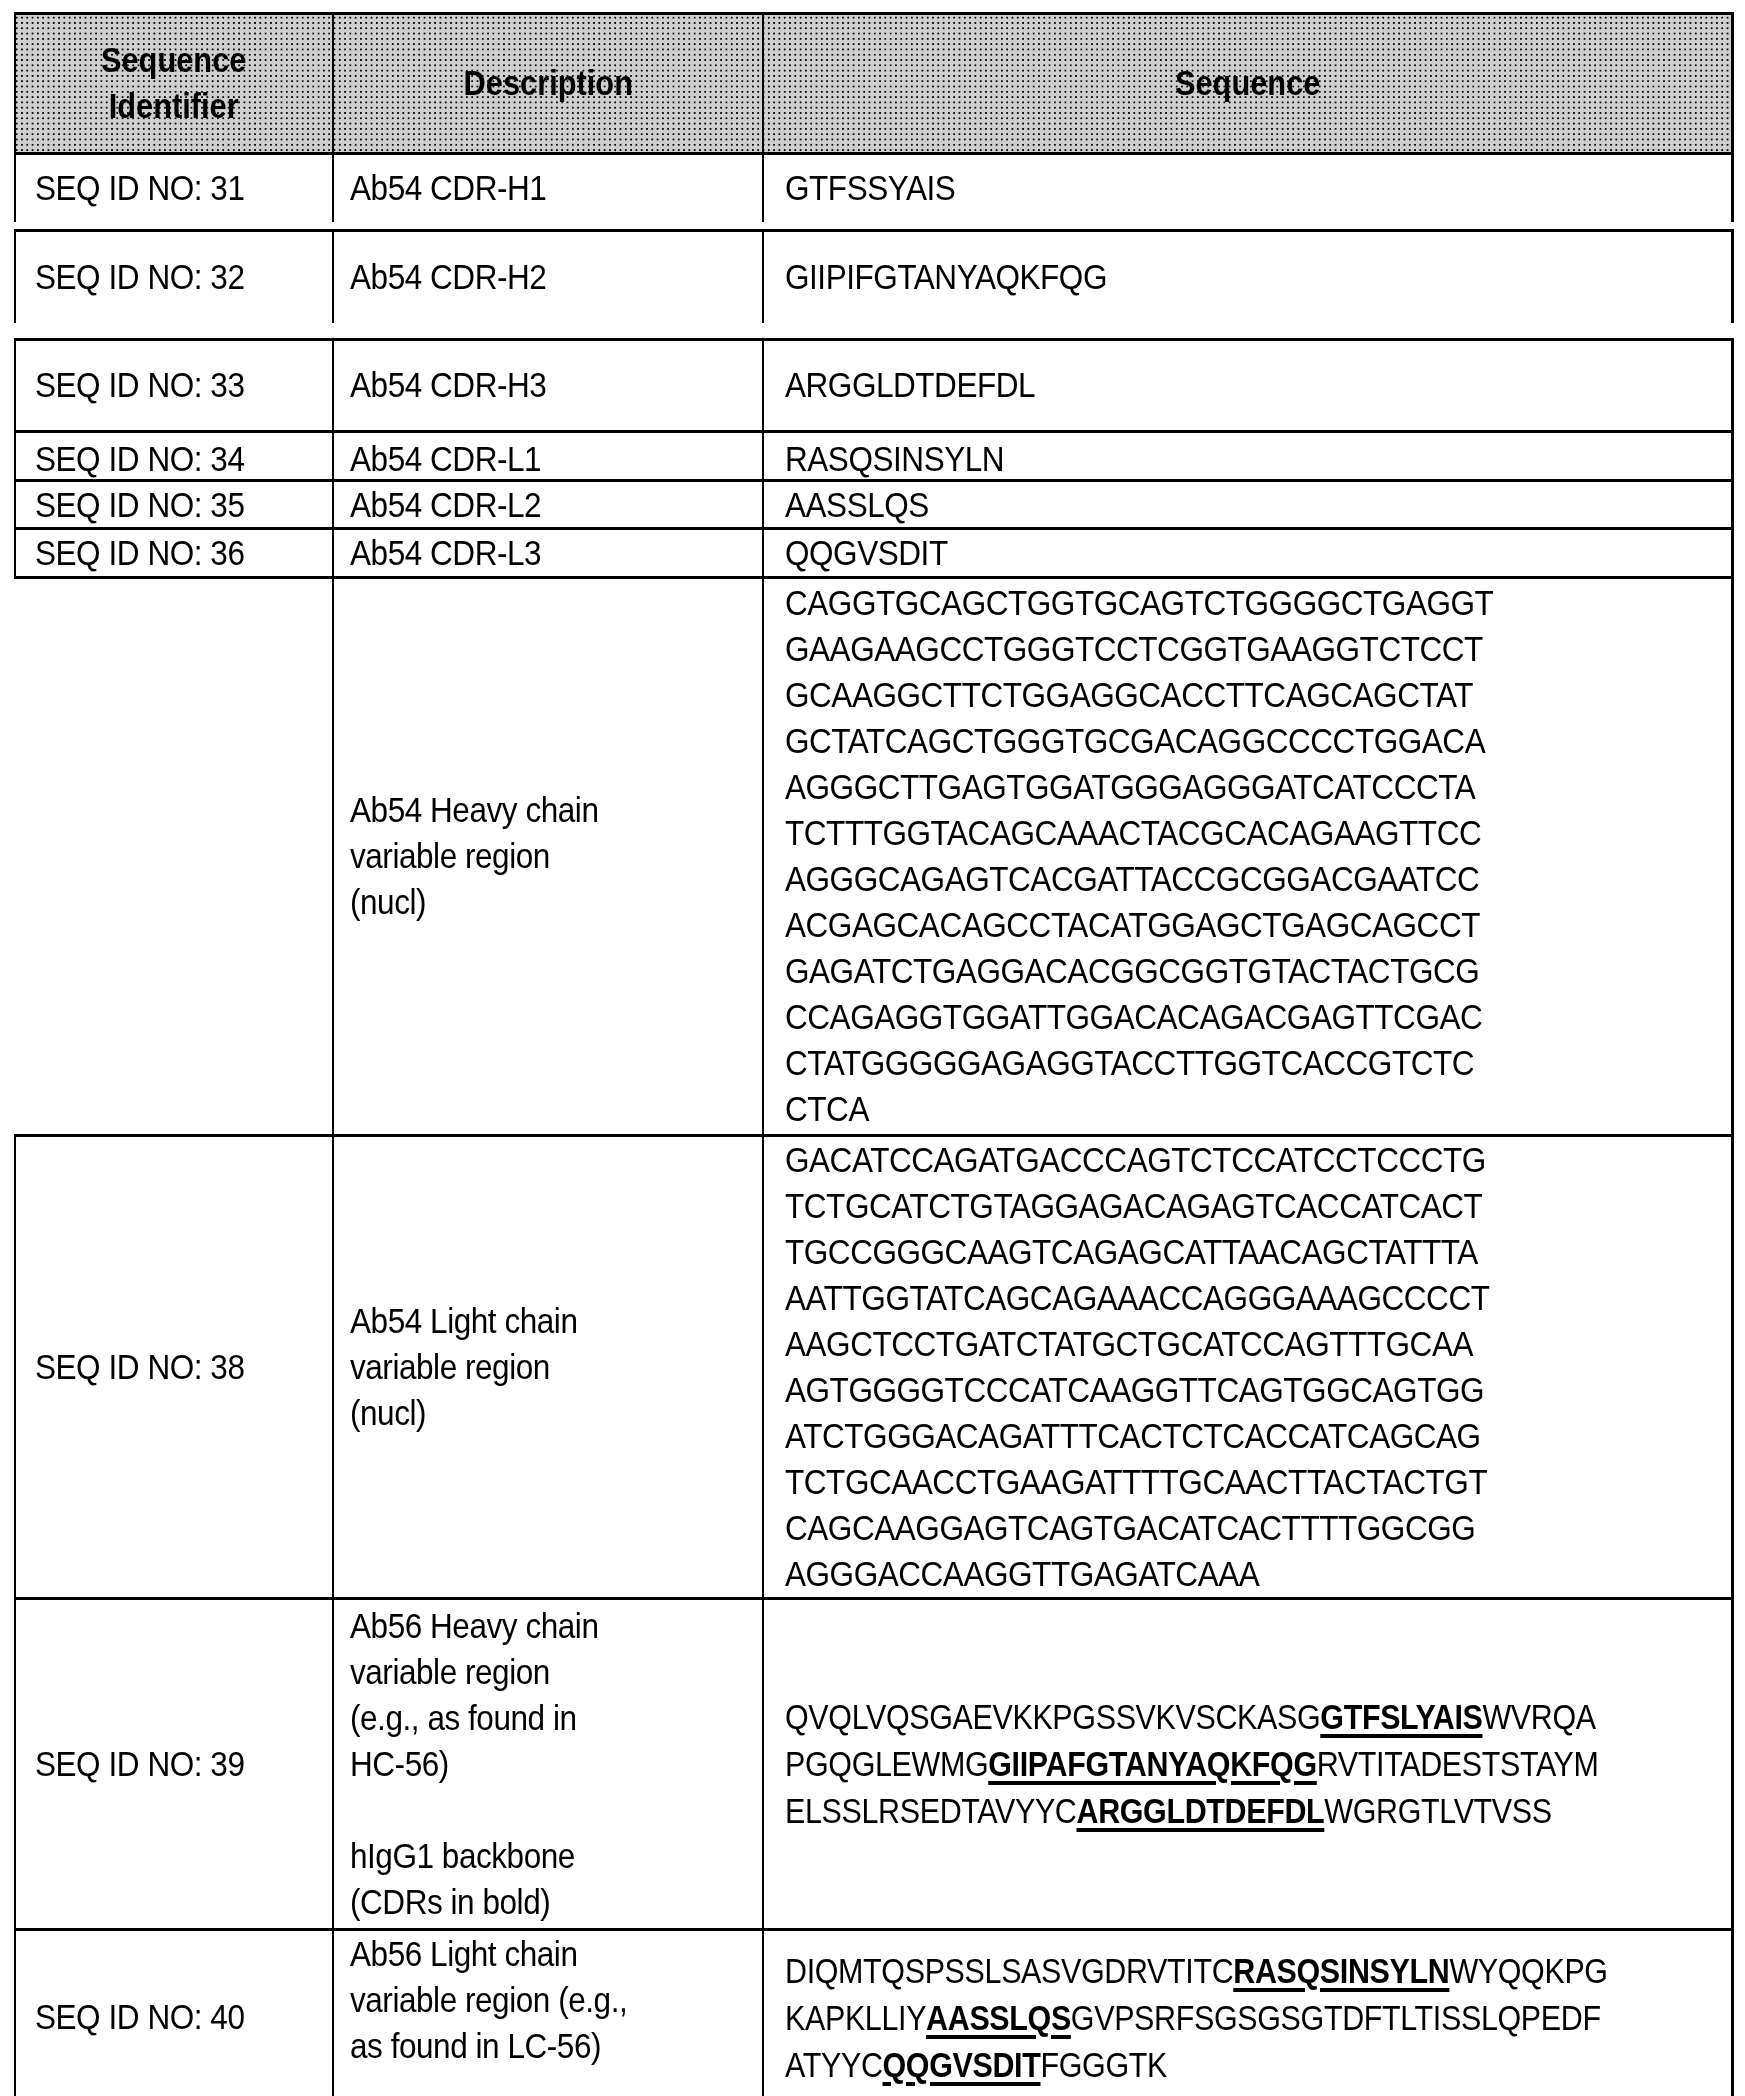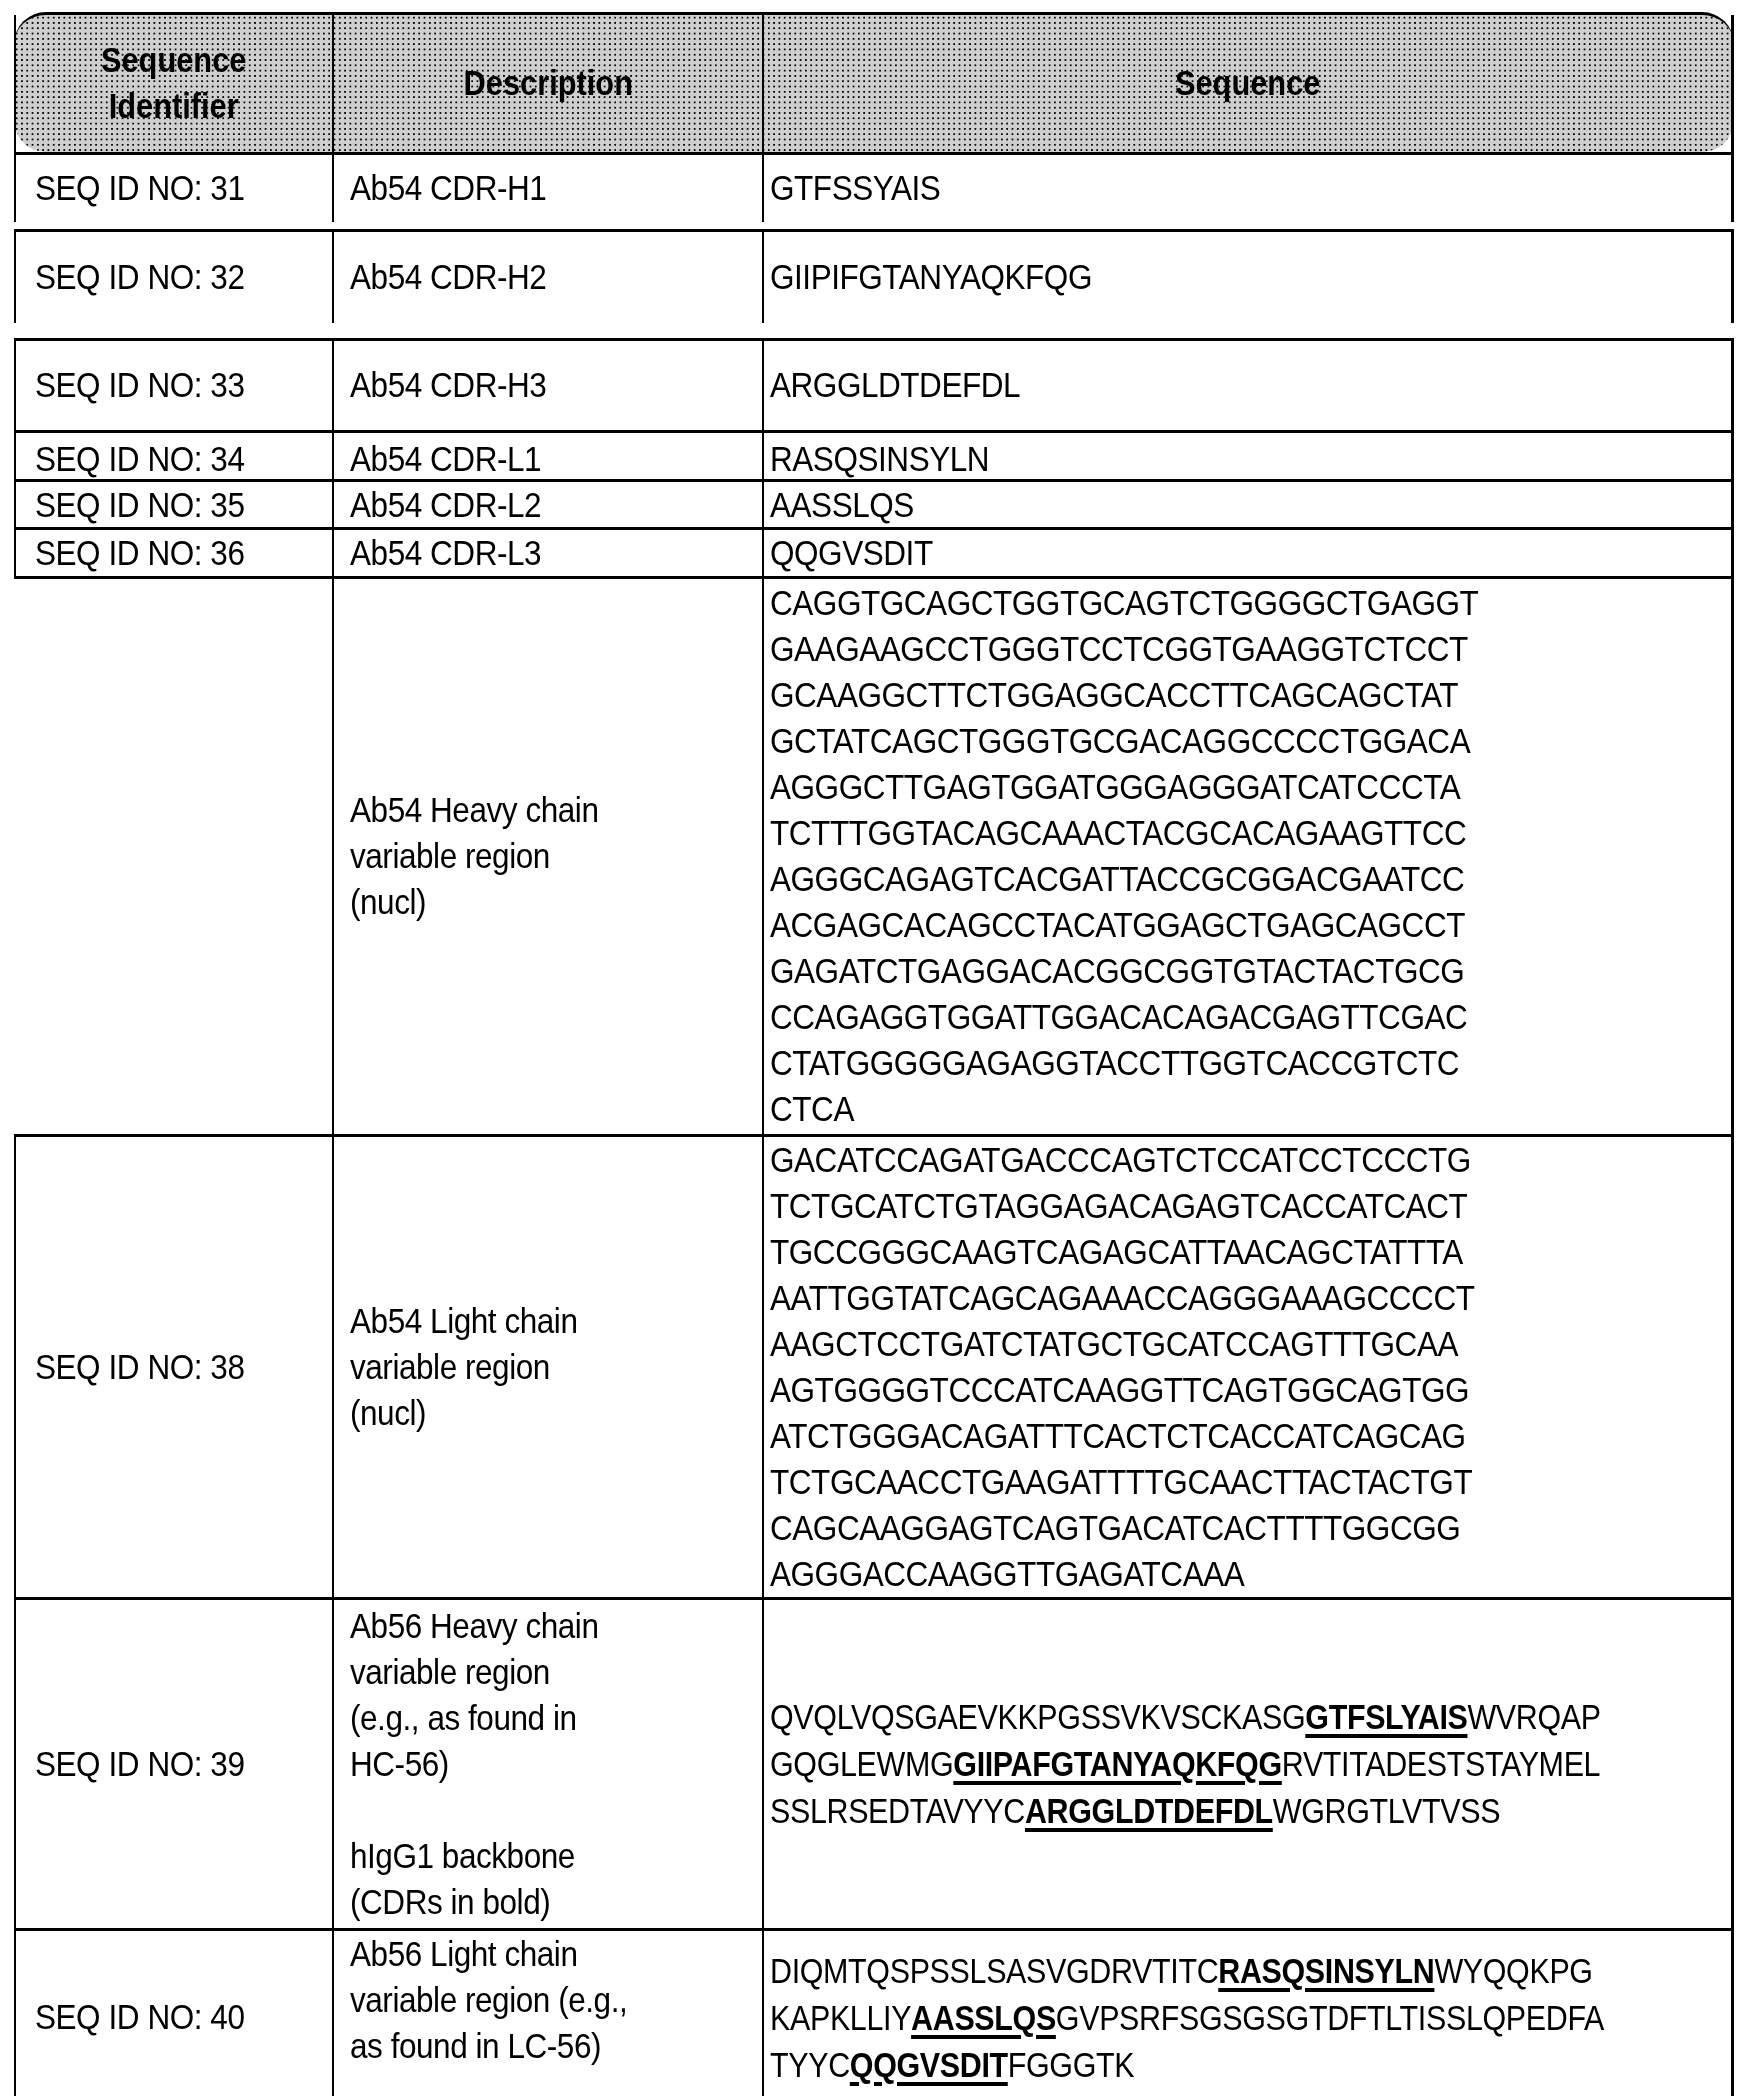--- a/index.html
+++ b/index.html
@@ -4,26 +4,26 @@
 <style>
   html, body { margin:0; padding:0; background:#ffffff; }
   body { width:1746px; height:2096px; overflow:hidden; position:relative;
          font-family:"Liberation Sans", sans-serif; color:#000; }
   .tbl { position:absolute; left:14px; top:11.5px; width:1720px; }
   .row { position:absolute; left:0; width:1720px; box-sizing:border-box;
          border-top:3.5px solid #000; }
   .cell { position:absolute; top:0; bottom:0; box-sizing:border-box; display:flex; align-items:center; }
   .c1 { left:0; width:318px; border-left:2.6px solid #000; padding-left:19.4px; }
   .c2 { left:318px; width:431px; border-left:2.6px solid #000; padding-left:16px; }
-  .c3 { left:748px; width:972px; border-left:2.6px solid #000; border-right:3.5px solid #000; padding-left:6px; }
+  .c3 { left:748px; width:972px; border-left:2.6px solid #000; border-right:3.5px solid #000; padding-left:21px; }
   .txt { font-size:35px; line-height:46px; letter-spacing:-0.5px; white-space:pre-line;
          transform:scaleX(0.9); transform-origin:left center; }
   .hdr { background-color:#cfcfcf;
          background-image: radial-gradient(#000 0.8px, transparent 1.1px);
-         background-size:5.3px 5.3px;border-radius:32px; }
+         background-size:5.3px 5.3px; }
   .hdr .cell { justify-content:center; padding-left:0; }
   .htxt { font-size:35px; font-weight:bold; line-height:46px; text-align:center; white-space:pre-line;
           background:transparent; transform:scaleX(0.88); }
   .seq { font-size:35px; line-height:47px; letter-spacing:-0.4px; white-space:normal; width:1094px;
          word-break:break-all; transform:scaleX(0.87); transform-origin:left center; }
   .seq b { font-weight:bold; text-decoration:underline; text-decoration-thickness:3.5px; text-underline-offset:5.3px; }
 </style>
 </head>
 <body>
 

